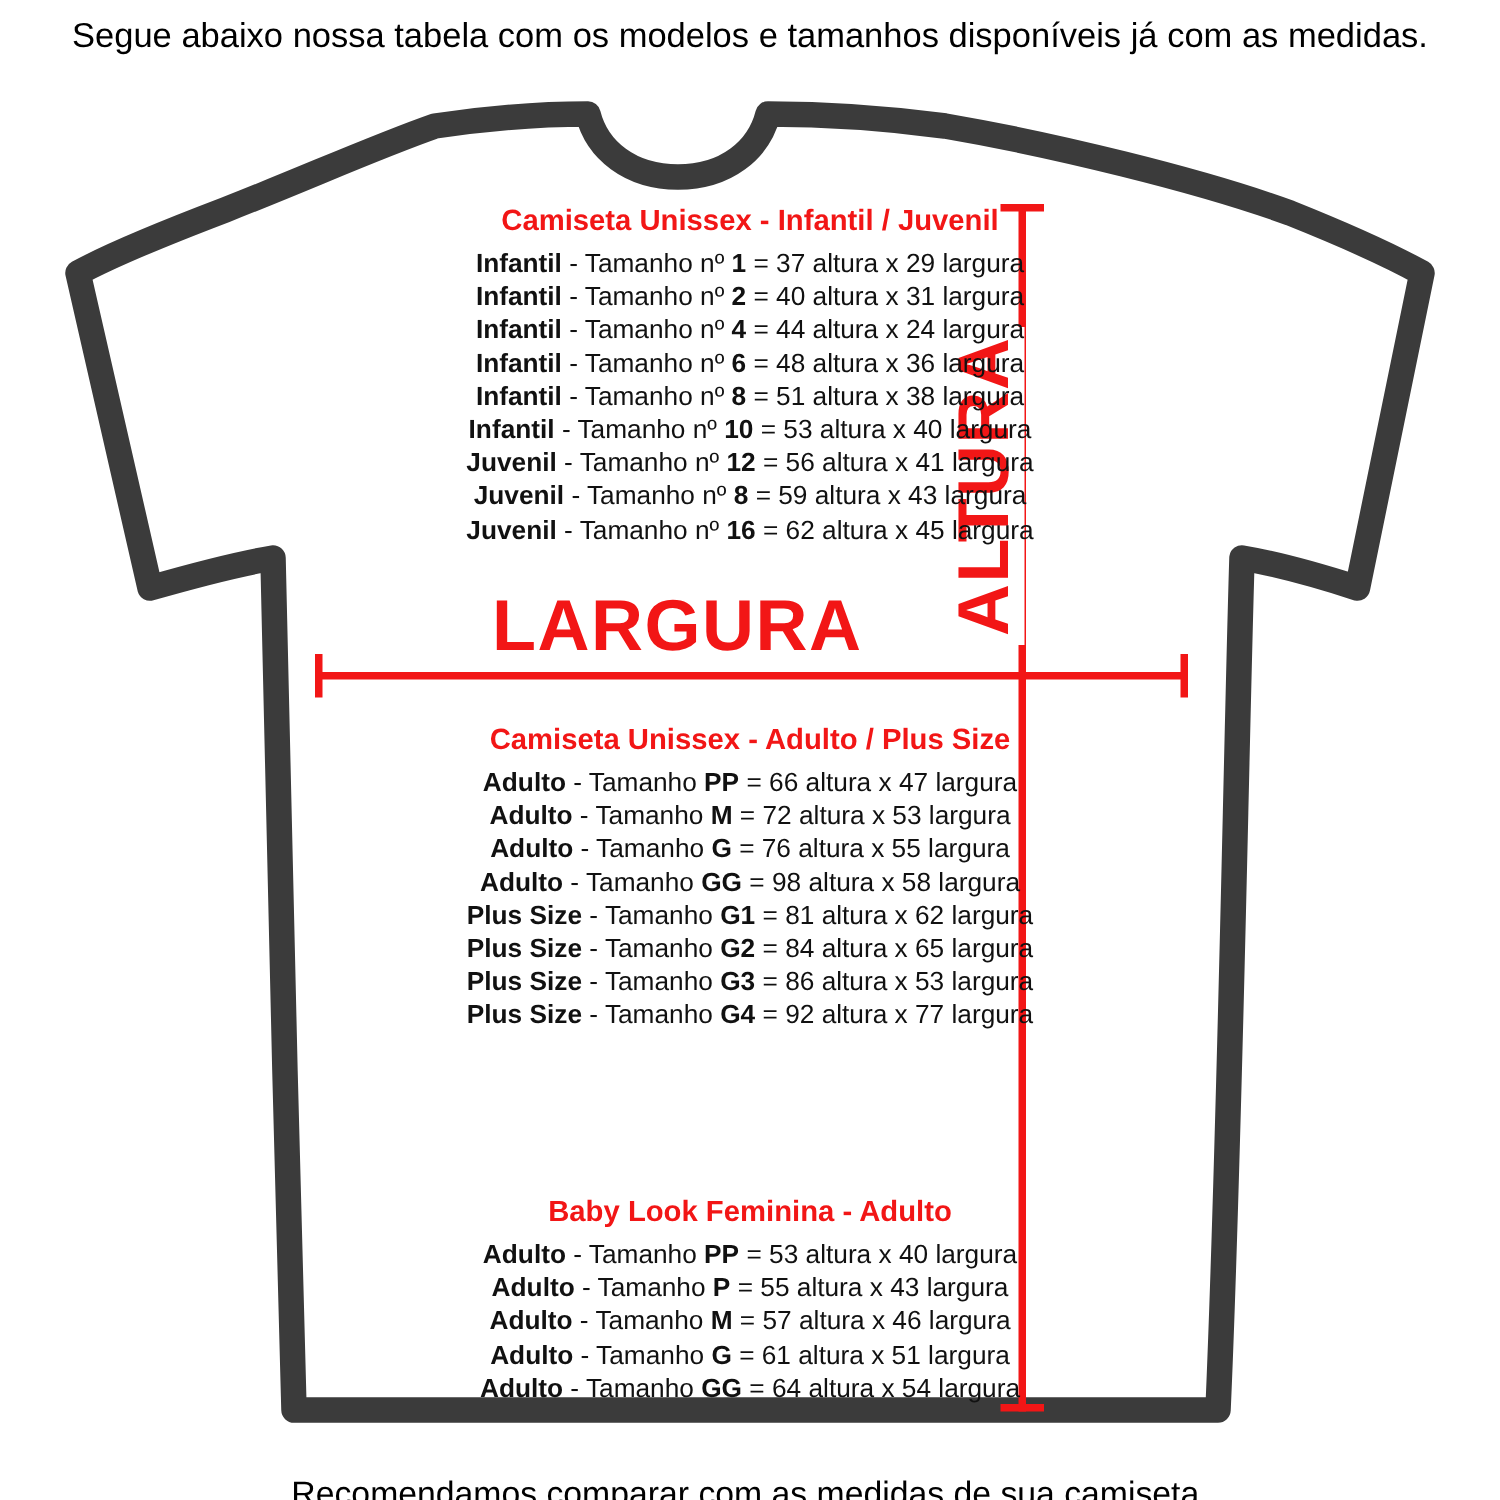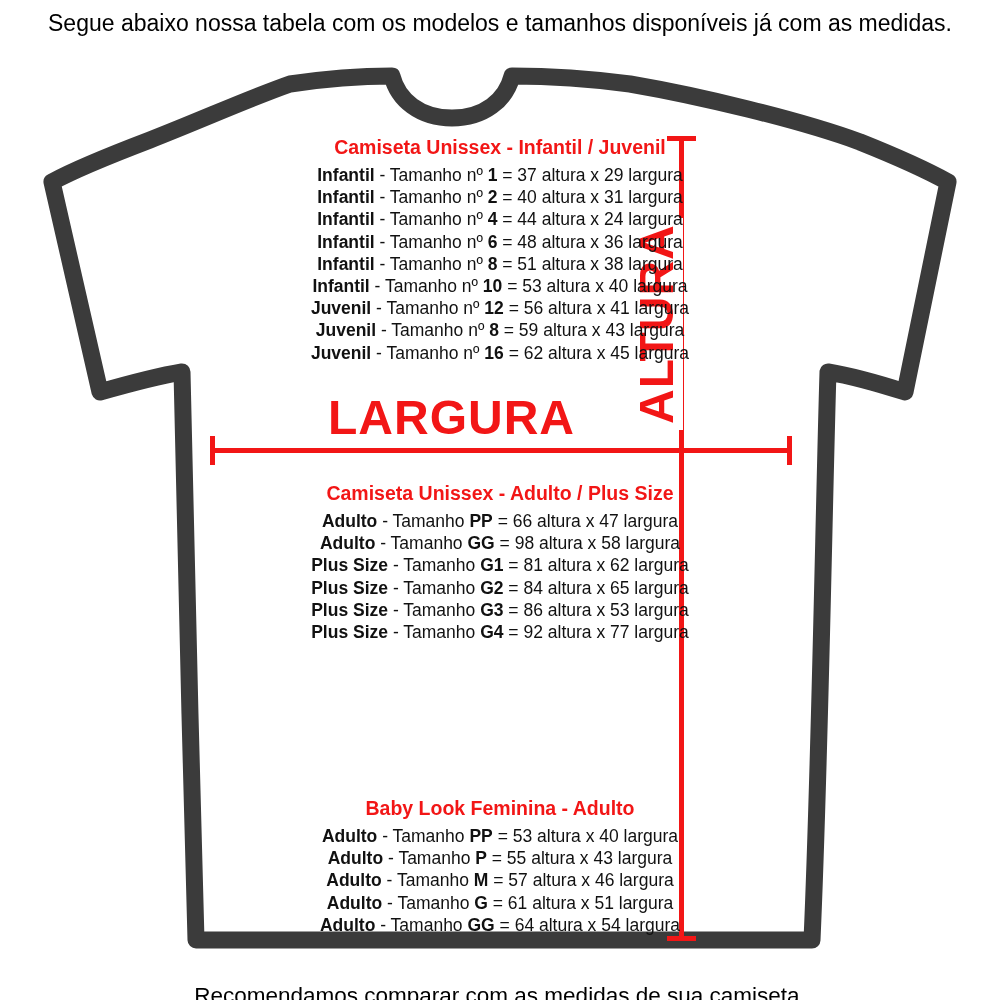--- a/index.html
+++ b/index.html
@@ -190,20 +190,22 @@
         <div class="row"><span class="lbl">Juvenil</span><span> - Tamanho nº </span><b>12</b><span> = 56 altura x 41 largura</span></div>
         <div class="row"><span class="lbl">Juvenil</span><span> - Tamanho nº </span><b>8</b><span> = 59 altura x 43 largura</span></div>
         <div class="row"><span class="lbl">Juvenil</span><span> - Tamanho nº </span><b>16</b><span> = 62 altura x 45 largura</span></div>
       </div>
   </div>
 
   <div class="table-block" id="block-adulto">
     <div class="table-title">Camiseta Unissex - Adulto / Plus Size</div>
     <div class="rows">
         <div class="row"><span class="lbl">Adulto</span><span> - Tamanho </span><b>PP</b><span> = 66 altura x 47 largura</span></div>
+        <div class="row"><span class="lbl">Adulto</span><span> - Tamanho </span><b>M</b><span> = 72 altura x 53 largura</span></div>
+        <div class="row"><span class="lbl">Adulto</span><span> - Tamanho </span><b>G</b><span> = 76 altura x 55 largura</span></div>
         <div class="row"><span class="lbl">Adulto</span><span> - Tamanho </span><b>GG</b><span> = 98 altura x 58 largura</span></div>
         <div class="row"><span class="lbl">Plus Size</span><span> - Tamanho </span><b>G1</b><span> = 81 altura x 62 largura</span></div>
         <div class="row"><span class="lbl">Plus Size</span><span> - Tamanho </span><b>G2</b><span> = 84 altura x 65 largura</span></div>
         <div class="row"><span class="lbl">Plus Size</span><span> - Tamanho </span><b>G3</b><span> = 86 altura x 53 largura</span></div>
         <div class="row"><span class="lbl">Plus Size</span><span> - Tamanho </span><b>G4</b><span> = 92 altura x 77 largura</span></div>
       </div>
   </div>
 
   <div class="table-block" id="block-baby">
     <div class="table-title">Baby Look Feminina - Adulto</div>

